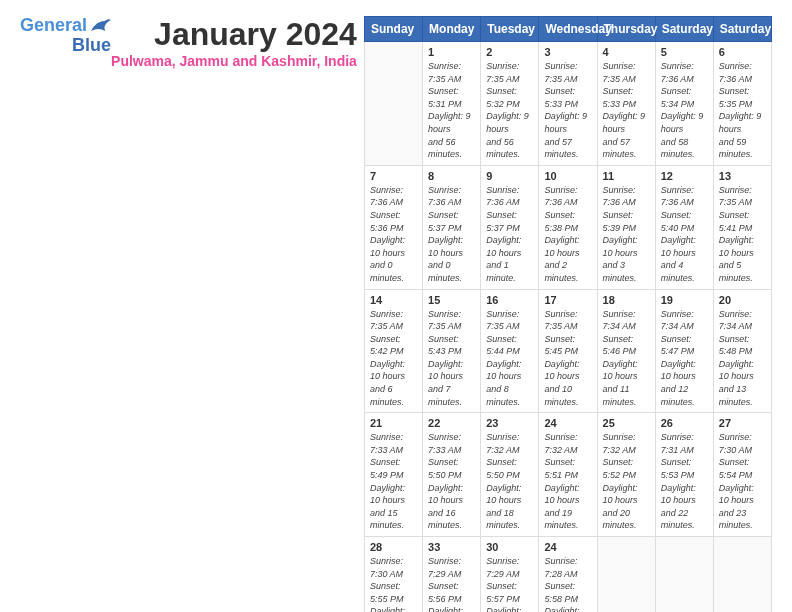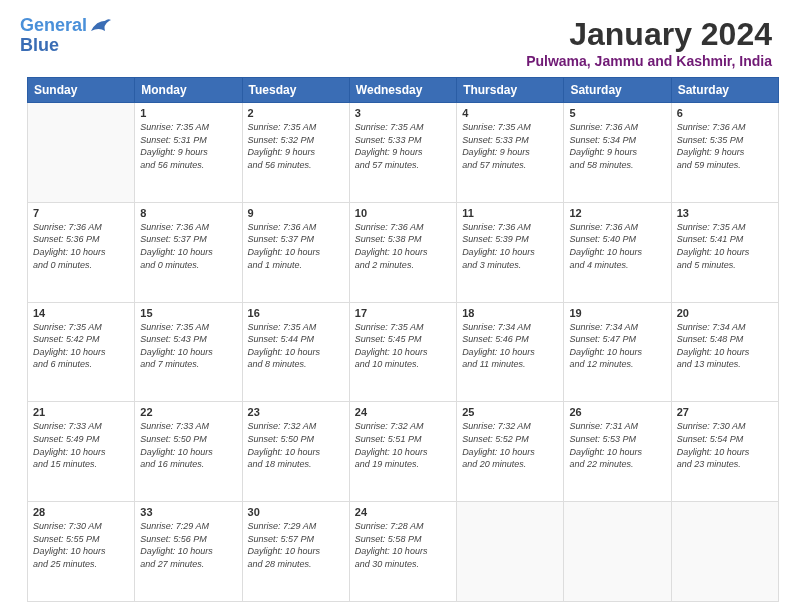--- a/index.html
+++ b/index.html
@@ -8,21 +8,21 @@
       background: #fff;
       width: 792px;
       height: 612px;
       overflow: hidden;
     }
     .page {
       width: 792px;
       height: 612px;
       padding: 16px 20px 10px 20px;
       display: flex;
-      flex-direction: column;
+      flex-direction: row;
     }
     .header {
       display: flex;
       justify-content: space-between;
       align-items: flex-start;
       margin-bottom: 8px;
     }
     .logo {
       display: flex;
       align-items: center;
@@ -45,21 +45,21 @@
     .title-section {
       text-align: right;
     }
     .main-title {
       font-size: 32px;
       font-weight: bold;
       color: #333;
     }
     .subtitle {
       font-size: 14px;
-      color: #701a75;
+      color: #ec4899;
       font-weight: 600;
     }
     .calendar {
       flex: 1;
       border: 1px solid #ccc;
       border-collapse: collapse;
       width: 100%;
       table-layout: fixed;
       margin-left: 7px;
     }
@@ -107,21 +107,21 @@
   <div class="header">
     <div class="logo">
       <div>
         <div style="display:flex;align-items:center;">
           <span class="logo-text"><span>General</span></span>
           <svg class="logo-bird" viewBox="0 0 22 18" xmlns="http://www.w3.org/2000/svg">
             <path d="M2 14 Q8 2 20 4 Q14 8 16 14 Q10 10 2 14Z" fill="#3a6db5"></path>
             <path d="M16 4 Q19 1 22 3 Q19 5 16 4Z" fill="#3a6db5"></path>
           </svg>
         </div>
-        <div class="logo-text" style="color:#3a6db5;">Blue</div>
+        <div class="logo-text" style="color:#3a6db5;text-align:right;">Blue</div>
       </div>
     </div>
     <div class="title-section">
       <div class="main-title">January 2024</div>
       <div class="subtitle">Pulwama, Jammu and Kashmir, India</div>
     </div>
   </div>
 
   <table class="calendar">
     <thead>

